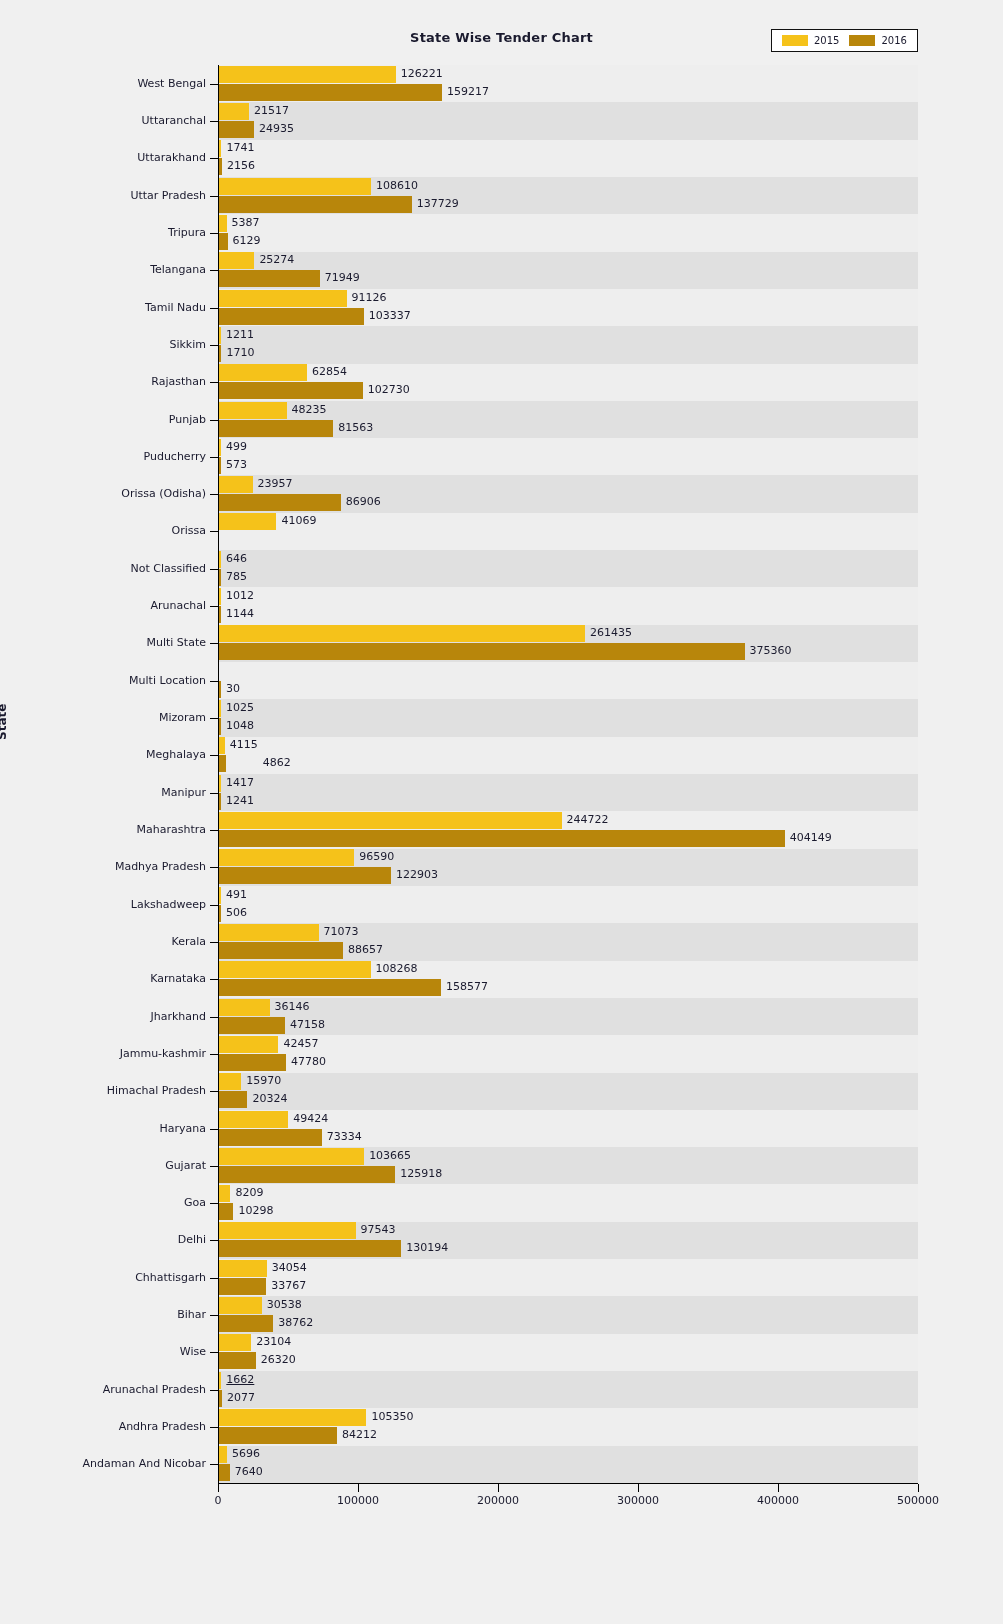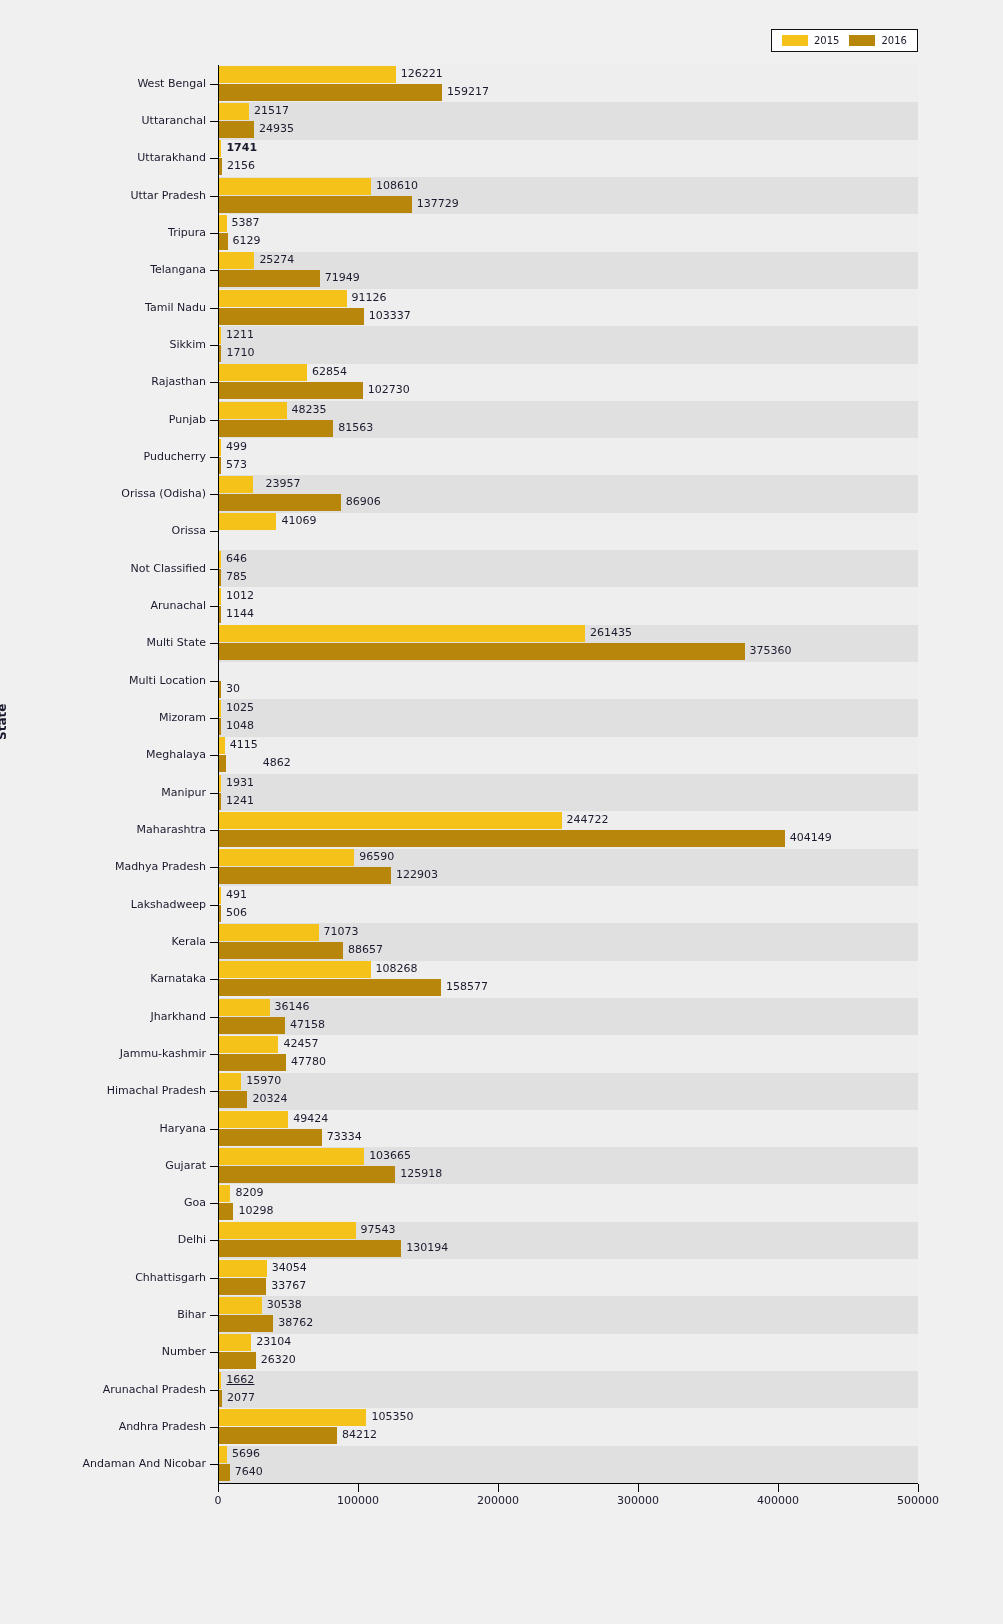--- a/index.html
+++ b/index.html
@@ -152,20 +152,21 @@
     font-size: 12px;
     font-weight: bold;
     color: #1a1a2e;
   }
 </style>
 </head>
 <body>
 
 <div id="page">
 
+  <div class="chart-title">State Wise Tender Chart</div>
 
   <div class="legend">
     <div class="legend-entry">
       <span class="legend-swatch" id="sw0" style="background: rgb(245, 194, 26);"></span>
       <span class="legend-text">2015</span>
     </div>
     <div class="legend-entry">
       <span class="legend-swatch" id="sw1" style="background: rgb(184, 134, 11);"></span>
       <span class="legend-text">2016</span>
     </div>
@@ -201,21 +202,21 @@
   <div id="bars-layer">
       <div class="bar" style="background: rgb(245, 194, 26); width: 176.709px; top: 66px;"></div>
       <div class="bar-value" style="left: 400.709px; top: 65px;">126221</div>
       <div class="bar" style="background: rgb(184, 134, 11); width: 222.904px; top: 84px;"></div>
       <div class="bar-value" style="left: 446.904px; top: 83px;">159217</div>
       <div class="bar" style="background: rgb(245, 194, 26); width: 30.1238px; top: 103px;"></div>
       <div class="bar-value" style="left: 254.124px; top: 102px;">21517</div>
       <div class="bar" style="background: rgb(184, 134, 11); width: 34.909px; top: 121px;"></div>
       <div class="bar-value" style="left: 258.909px; top: 120px;">24935</div>
       <div class="bar" style="background: rgb(245, 194, 26); width: 2.4374px; top: 140px;"></div>
-      <div class="bar-value" style="left: 226.437px; top: 139px; font-weight: bold;">1741</div>
+      <div class="bar-value" style="left: 226.437px; top: 139px;">1741</div>
       <div class="bar" style="background: rgb(184, 134, 11); width: 3.0184px; top: 158px;"></div>
       <div class="bar-value" style="left: 227.018px; top: 157px;">2156</div>
       <div class="bar" style="background: rgb(245, 194, 26); width: 152.054px; top: 178px;"></div>
       <div class="bar-value" style="left: 376.054px; top: 177px;">108610</div>
       <div class="bar" style="background: rgb(184, 134, 11); width: 192.821px; top: 196px;"></div>
       <div class="bar-value" style="left: 416.821px; top: 195px;">137729</div>
       <div class="bar" style="background: rgb(245, 194, 26); width: 7.5418px; top: 215px;"></div>
       <div class="bar-value" style="left: 231.542px; top: 214px;">5387</div>
       <div class="bar" style="background: rgb(184, 134, 11); width: 8.5806px; top: 233px;"></div>
       <div class="bar-value" style="left: 232.581px; top: 232px;">6129</div>
@@ -237,21 +238,21 @@
       <div class="bar-value" style="left: 367.822px; top: 381px;">102730</div>
       <div class="bar" style="background: rgb(245, 194, 26); width: 67.529px; top: 402px;"></div>
       <div class="bar-value" style="left: 291.529px; top: 401px;">48235</div>
       <div class="bar" style="background: rgb(184, 134, 11); width: 114.188px; top: 420px;"></div>
       <div class="bar-value" style="left: 338.188px; top: 419px;">81563</div>
       <div class="bar" style="background: rgb(245, 194, 26); width: 2px; top: 439px;"></div>
       <div class="bar-value" style="left: 226px; top: 438px;">499</div>
       <div class="bar" style="background: rgb(184, 134, 11); width: 2px; top: 457px;"></div>
       <div class="bar-value" style="left: 226px; top: 456px;">573</div>
       <div class="bar" style="background: rgb(245, 194, 26); width: 33.5398px; top: 476px;"></div>
-      <div class="bar-value" style="left: 257.54px; top: 475px; margin-left: 8px;">23957</div>
+      <div class="bar-value" style="left: 257.54px; top: 475px;">23957</div>
       <div class="bar" style="background: rgb(184, 134, 11); width: 121.668px; top: 494px;"></div>
       <div class="bar-value" style="left: 345.668px; top: 493px;">86906</div>
       <div class="bar" style="background: rgb(245, 194, 26); width: 57.4966px; top: 513px;"></div>
       <div class="bar-value" style="left: 281.497px; top: 512px;">41069</div>
       <div class="bar" style="background: rgb(245, 194, 26); width: 2px; top: 551px;"></div>
       <div class="bar-value" style="left: 226px; top: 550px;">646</div>
       <div class="bar" style="background: rgb(184, 134, 11); width: 2px; top: 569px;"></div>
       <div class="bar-value" style="left: 226px; top: 568px;">785</div>
       <div class="bar" style="background: rgb(245, 194, 26); width: 2px; top: 588px;"></div>
       <div class="bar-value" style="left: 226px; top: 587px;">1012</div>
@@ -265,21 +266,21 @@
       <div class="bar-value" style="left: 226px; top: 680px;">30</div>
       <div class="bar" style="background: rgb(245, 194, 26); width: 2px; top: 700px;"></div>
       <div class="bar-value" style="left: 226px; top: 699px;">1025</div>
       <div class="bar" style="background: rgb(184, 134, 11); width: 2px; top: 718px;"></div>
       <div class="bar-value" style="left: 226px; top: 717px;">1048</div>
       <div class="bar" style="background: rgb(245, 194, 26); width: 5.761px; top: 737px;"></div>
       <div class="bar-value" style="left: 229.761px; top: 736px;">4115</div>
       <div class="bar" style="background: rgb(184, 134, 11); width: 6.8068px; top: 755px;"></div>
       <div class="bar-value" style="left: 230.807px; top: 754px; margin-left: 32px;">4862</div>
       <div class="bar" style="background: rgb(245, 194, 26); width: 2px; top: 775px;"></div>
-      <div class="bar-value" style="left: 226px; top: 774px;">1931</div>
+      <div class="bar-value" style="left: 226px; top: 774px;">1417</div>
       <div class="bar" style="background: rgb(184, 134, 11); width: 2px; top: 793px;"></div>
       <div class="bar-value" style="left: 226px; top: 792px;">1241</div>
       <div class="bar" style="background: rgb(245, 194, 26); width: 342.611px; top: 812px;"></div>
       <div class="bar-value" style="left: 566.611px; top: 811px;">244722</div>
       <div class="bar" style="background: rgb(184, 134, 11); width: 565.809px; top: 830px;"></div>
       <div class="bar-value" style="left: 789.809px; top: 829px;">404149</div>
       <div class="bar" style="background: rgb(245, 194, 26); width: 135.226px; top: 849px;"></div>
       <div class="bar-value" style="left: 359.226px; top: 848px;">96590</div>
       <div class="bar" style="background: rgb(184, 134, 11); width: 172.064px; top: 867px;"></div>
       <div class="bar-value" style="left: 396.064px; top: 866px;">122903</div>
@@ -411,21 +412,21 @@
       <div class="cat-label" style="right: 797px; top: 1159px;">Gujarat</div>
       <div class="ytick" style="top: 1203px;"></div>
       <div class="cat-label" style="right: 797px; top: 1196px;">Goa</div>
       <div class="ytick" style="top: 1240px;"></div>
       <div class="cat-label" style="right: 797px; top: 1233px;">Delhi</div>
       <div class="ytick" style="top: 1278px;"></div>
       <div class="cat-label" style="right: 797px; top: 1271px;">Chhattisgarh</div>
       <div class="ytick" style="top: 1315px;"></div>
       <div class="cat-label" style="right: 797px; top: 1308px;">Bihar</div>
       <div class="ytick" style="top: 1352px;"></div>
-      <div class="cat-label" style="right: 797px; top: 1345px;">Number</div>
+      <div class="cat-label" style="right: 797px; top: 1345px;">Wise</div>
       <div class="ytick" style="top: 1390px;"></div>
       <div class="cat-label" style="right: 797px; top: 1383px;">Arunachal Pradesh</div>
       <div class="ytick" style="top: 1427px;"></div>
       <div class="cat-label" style="right: 797px; top: 1420px;">Andhra Pradesh</div>
       <div class="ytick" style="top: 1464px;"></div>
       <div class="cat-label" style="right: 797px; top: 1457px;">Andaman And Nicobar</div>
     </div>
   <div id="xticks-layer">
       <div class="xtick" style="left: 218px;"></div>
       <div class="xtick-label" style="left: 218px;">0</div>

